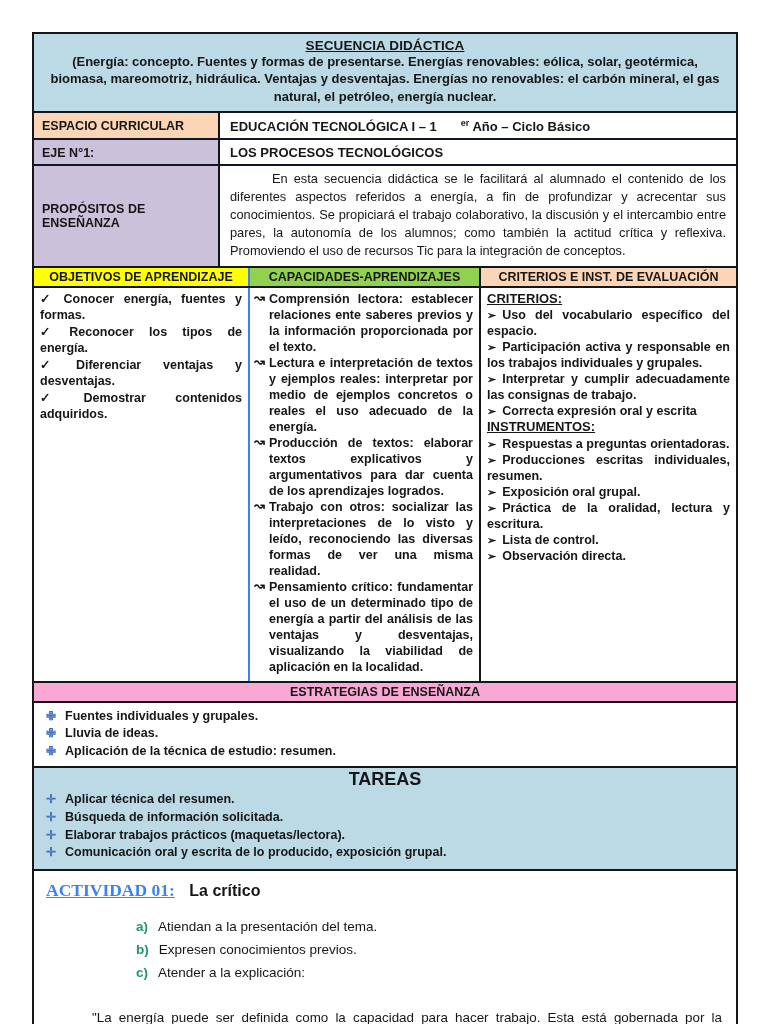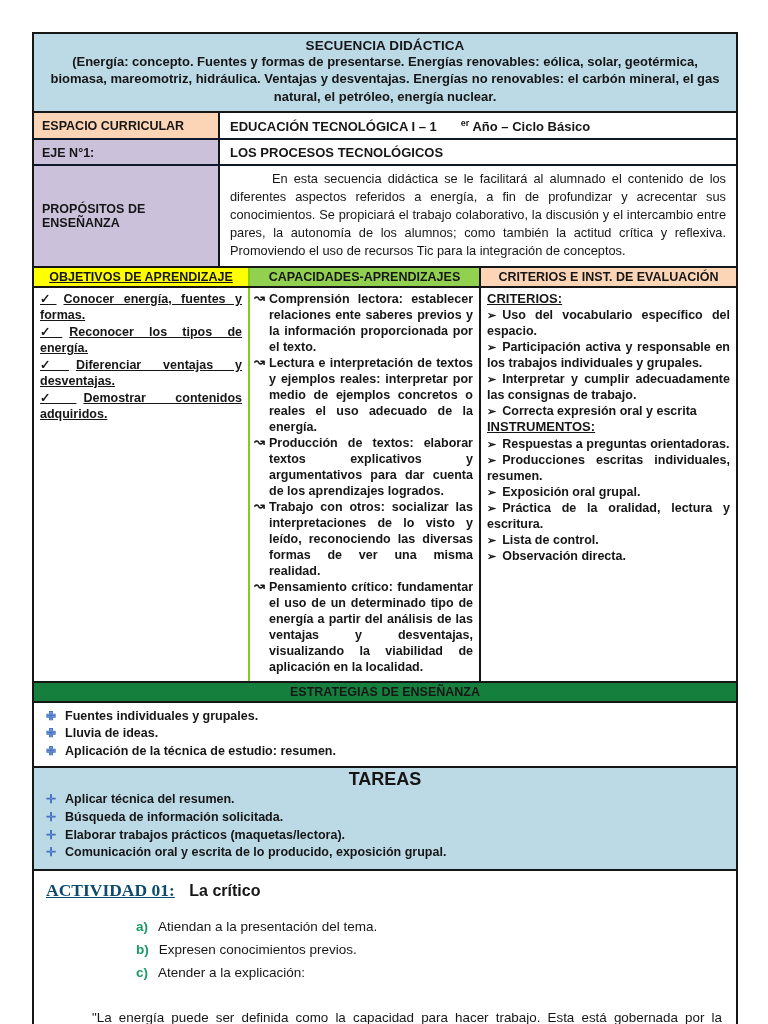--- a/index.html
+++ b/index.html
@@ -12,21 +12,21 @@
   .doc {
     position:absolute; left:32px; top:32px; width:706px;
     border:2px solid #161616; background:#fff;
   }
 
   
   .band-top {
     background:#BCD9E6; border-bottom:2px solid #161616;
     text-align:center; padding:4px 16px 6px;
   }
-  .band-top .doc-title { font-size:13.5px; font-weight:bold; letter-spacing:.1px; }
+  .band-top .doc-title { font-size:13.5px; font-weight:bold; letter-spacing:.1px;text-decoration:underline; }
   .band-top .doc-subtitle { font-size:13px; font-weight:bold; line-height:1.33; }
 
   
   .info-row { display:flex; border-bottom:2px solid #0f172a; }
   .info-label {
     flex:0 0 186px; border-right:2px solid #161616;
     font-weight:bold; font-size:12.5px; padding:5px 8px 4px;
     display:flex; align-items:center;
   }
   .bg-peach { background:#FBD5B5; }
@@ -38,57 +38,57 @@
   .prop-text {
     flex:1; font-size:12.8px; line-height:1.4; text-align:justify;
     padding:4px 10px 6px; text-indent:42px;
   }
 
   
   .col-heads { display:flex; border-bottom:2px solid #161616; text-align:center; }
   .col-h {
     font-weight:bold; font-size:12.5px; padding:2px 2px;
   }
-  .w1 { flex:0 0 216px; border-right:2px solid #84cc16;text-decoration:underline; }
+  .w1 { flex:0 0 216px; border-right:2px solid #3b82f6; }
   .w2 { flex:0 0 231px; border-right:2px solid #161616; }
   .w3 { flex:1; }
   .bg-yellow { background:#FFFF00; }
   .bg-green  { background:#92D050; }
 
   .col-body { display:flex; border-bottom:2px solid #161616; min-height:368px; }
   .col {
     font-size:12.5px; font-weight:bold; line-height:1.28; padding:3px 6px 6px;
   }
   .obj-item { text-align:justify; margin-bottom:1px; }
   .check { margin-right:7px; }
   .cap-item { position:relative; padding-left:13px; text-align:justify; }
   .cap-bullet { position:absolute; left:-2px; top:-1px; font-size:13px; }
   .crit-head { font-size:13px; text-decoration:underline; }
   .crit-item { text-align:justify; }
   .ahead { margin-right:6px; font-size:11px; }
 
   
   .band-cream {
-    background:#15803d; border-bottom:2px solid #161616;
+    background:#f9a8d4; border-bottom:2px solid #161616;
     text-align:center; font-weight:bold; font-size:12.5px; padding:2px;
   }
   .bullet-list { padding:4px 8px 6px; border-bottom:2px solid #161616; }
   .b-item { font-size:12.5px; font-weight:bold; line-height:1.3; margin:1px 0; padding-left:4px; }
   .b-cross { color:#4472C4; margin-right:9px; font-size:12px; }
 
   
   .tareas { background:#BCD9E6; border-bottom:2px solid #161616; padding:1px 8px 7px; }
   .tareas-title { text-align:center; font-weight:bold; font-size:18px; margin-bottom:1px; }
 
   
   .actividad { padding:9px 12px 10px; }
   .act-title-row { margin-bottom:9px; }
   .act-label {
     font-family:"Liberation Serif", serif; font-size:17.5px; font-weight:bold;
-    color:#0c4a6e; text-decoration:underline; margin-right:10px;
+    color:#3b82f6; text-decoration:underline; margin-right:10px;
   }
   .act-name { font-size:16px; font-weight:bold; }
   .act-steps { margin:14px 0 0 90px; }
   .act-step { font-size:13.5px; line-height:1.72; }
   .act-letter { color:#1B9966; font-weight:bold; margin-right:10px; }
   .act-quote {
     margin-top:22px; font-size:13.4px; line-height:1.58; text-align:justify;
     text-indent:44px; padding:0 2px; word-spacing:2px;
   }
 </style>

